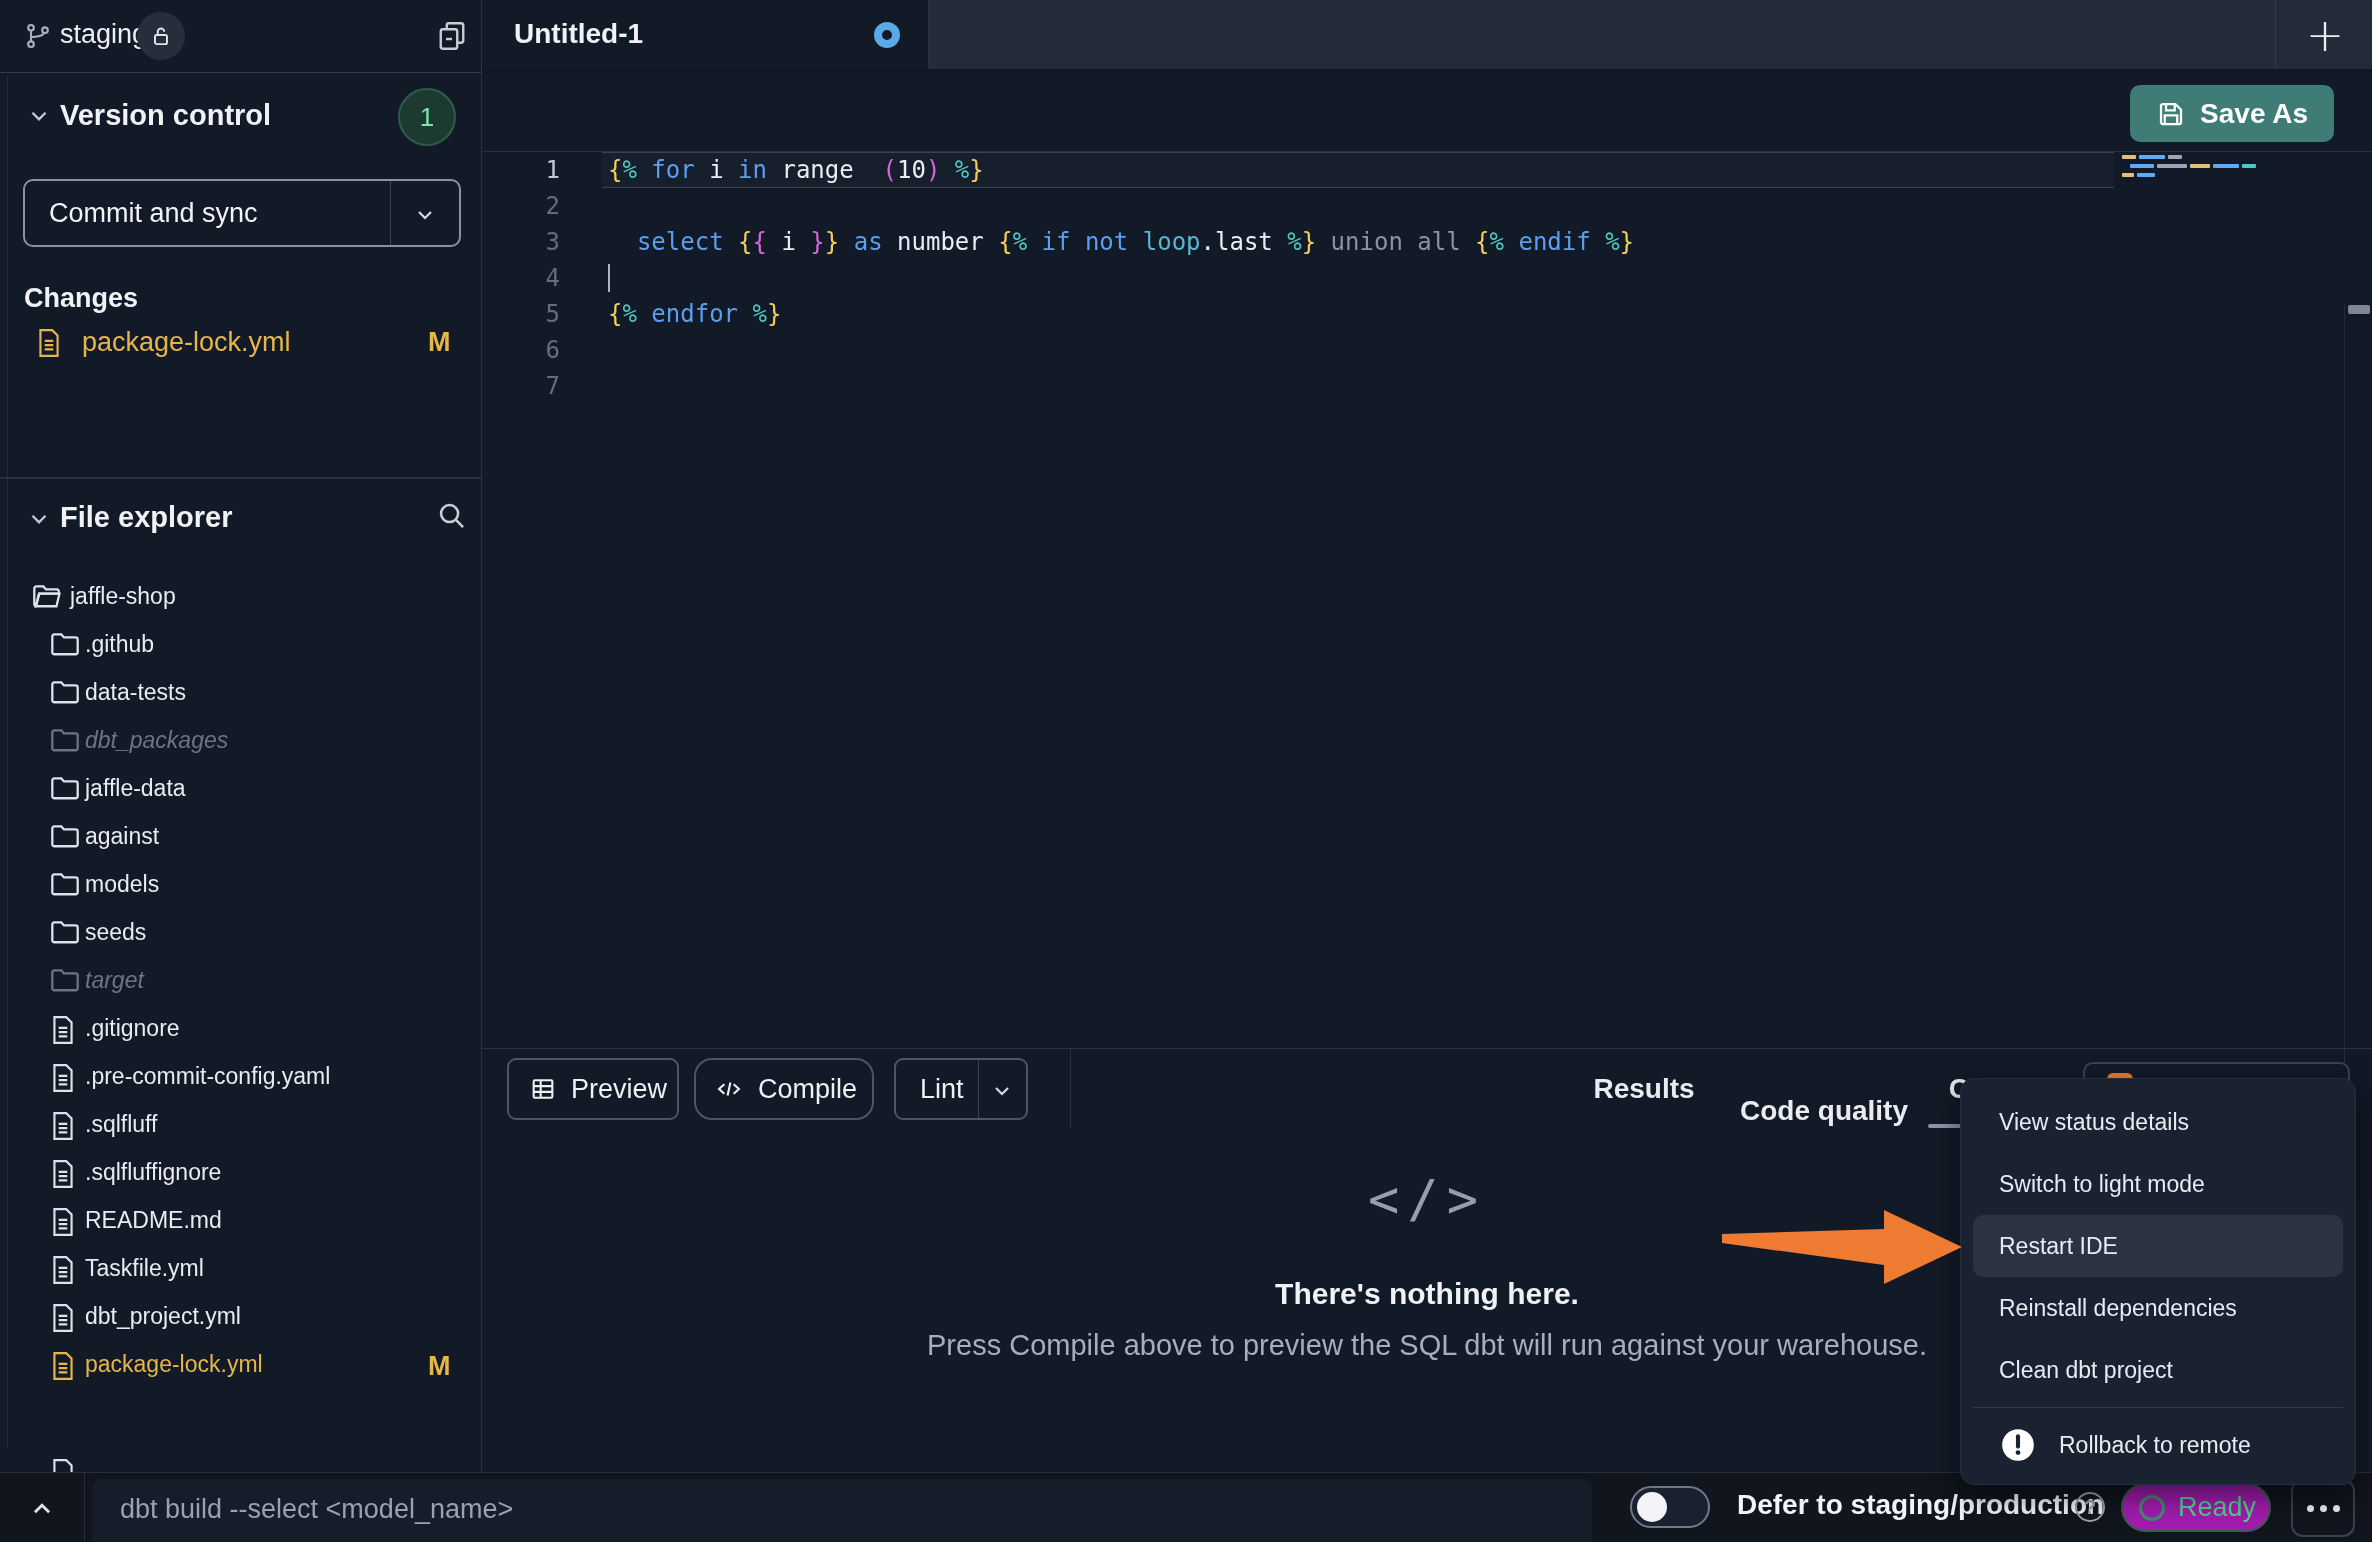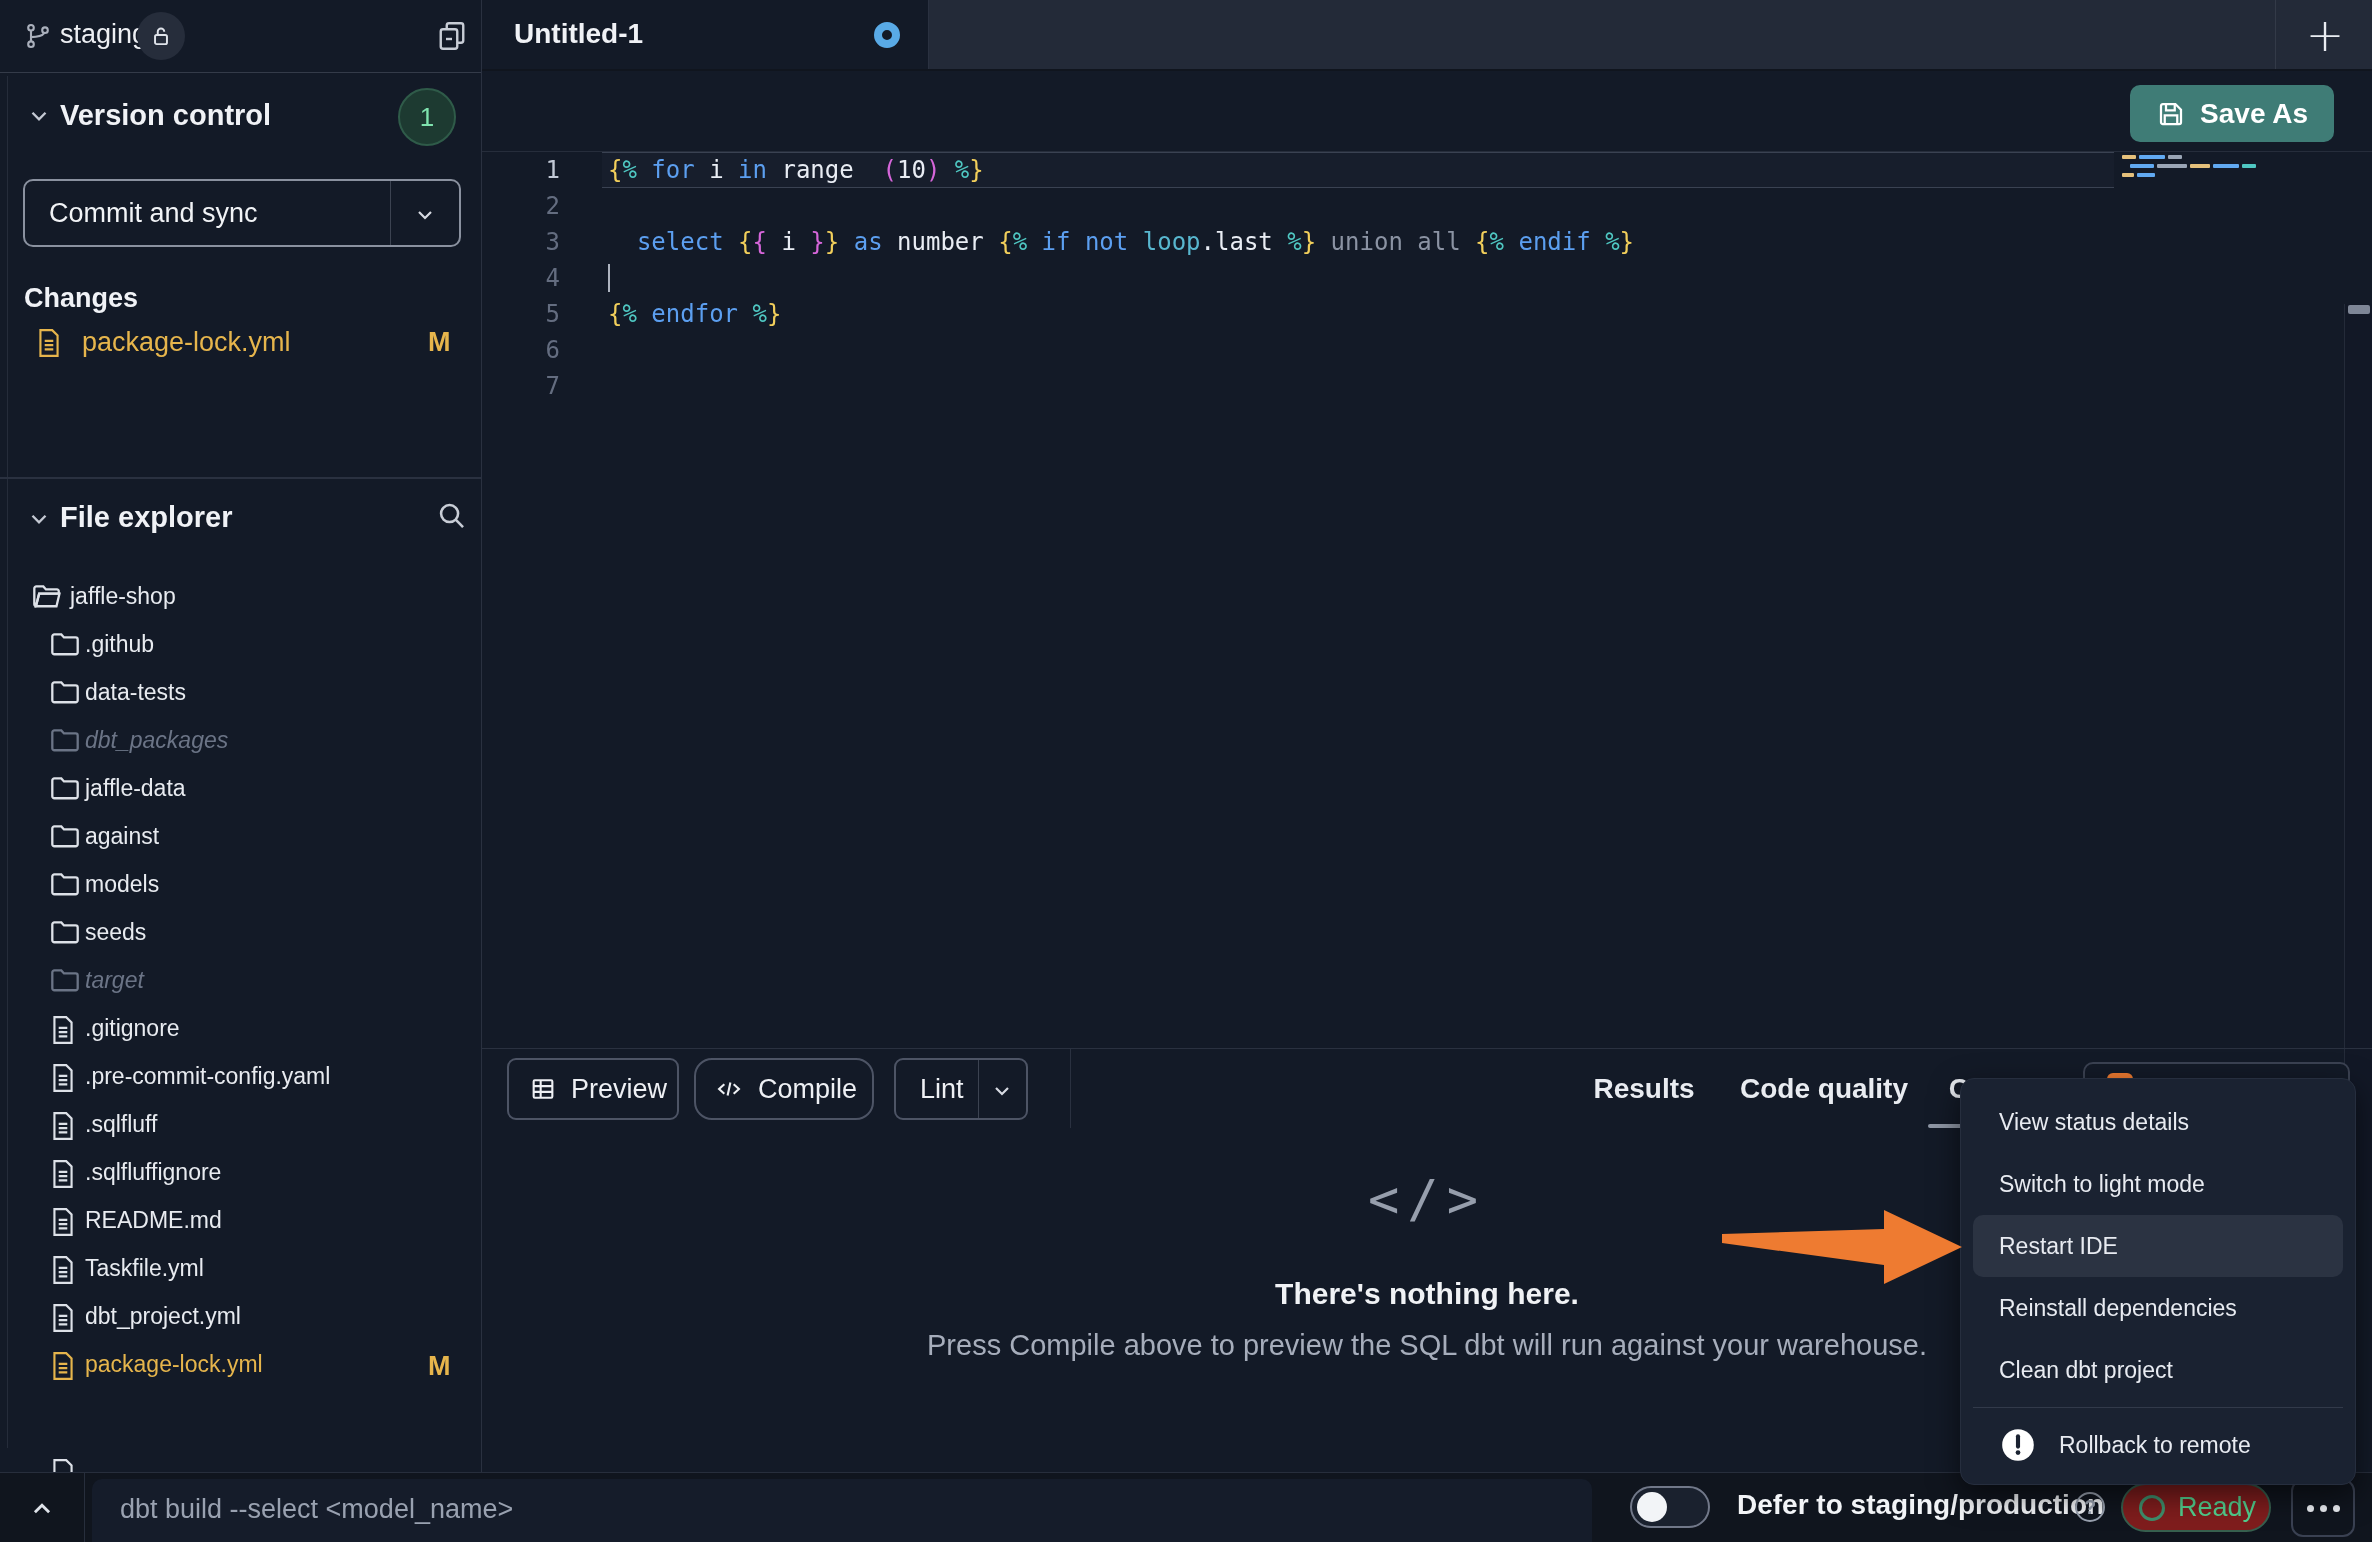--- a/index.html
+++ b/index.html
@@ -106,21 +106,21 @@
   
   .statusbar{position:absolute;left:0;top:1472px;width:2372px;height:70px;background:#10151e;border-top:1px solid #272e3c;box-sizing:border-box;z-index:10;}
   .sb-collapse{position:absolute;left:22px;top:18px;width:46px;height:34px;color:#dfe3ea;cursor:pointer;}
   .sb-divider{position:absolute;left:84px;top:0;height:69px;width:1px;background:#272e3c;}
   .cmd-region{position:absolute;left:92px;top:6px;width:1500px;height:63px;background:#151c2a;border-radius:10px 10px 0 0;}
   .cmd-placeholder{position:absolute;left:28px;top:15px;font-size:27px;color:#99a1b0;white-space:pre;}
   .toggle{position:absolute;left:1630px;top:1486px;width:80px;height:42px;border-radius:21px;background:#1a212e;border:2px solid #717889;box-sizing:border-box;cursor:pointer;z-index:11;}
   .toggle-knob{position:absolute;left:5px;top:4px;width:30px;height:30px;border-radius:50%;background:#f2f4f7;}
   .defer-label{position:absolute;left:1737px;top:1489px;font-size:28px;font-weight:700;color:#f2f4f7;z-index:11;}
   .help-icon{position:absolute;left:2075px;top:1492px;width:30px;height:30px;border-radius:50%;border:2px solid #9aa2b0;box-sizing:border-box;color:#9aa2b0;font-size:20px;display:flex;align-items:center;justify-content:center;font-weight:700;z-index:11;cursor:pointer;}
-  .ready-pill{position:absolute;left:2121px;top:1483px;width:150px;height:49px;border-radius:25px;background:#7f1d1d;border:2px solid #375f4e;box-sizing:border-box;display:flex;align-items:center;padding-left:16px;gap:13px;z-index:11;}
+  .ready-pill{position:absolute;left:2121px;top:1483px;width:150px;height:49px;border-radius:25px;background:#a21caf;border:2px solid #375f4e;box-sizing:border-box;display:flex;align-items:center;padding-left:16px;gap:13px;z-index:11;}
   .ready-ring{width:26px;height:26px;border-radius:50%;border:3px solid #3f8f6c;box-sizing:border-box;}
   .ready-label{font-size:27px;color:#52cf8e;}
   .more-btn{position:absolute;left:2291px;top:1479px;width:64px;height:58px;border:2px solid #3a4152;border-radius:12px;box-sizing:border-box;display:flex;align-items:center;justify-content:center;gap:6px;cursor:pointer;z-index:11;}
   .dot{width:7px;height:7px;border-radius:50%;background:#eceff4;}
 </style>
 </head>
 <body>
 
 <div class="app">
 
@@ -434,21 +434,21 @@
         <span class="lint-divider"></span>
         <span class="lint-chevron">
           <svg width="24" height="24" viewBox="0 0 24 24" fill="none" stroke="currentColor" stroke-width="2.2">
               <path d="M6 9l6 6 6-6"></path>
             </svg>
         </span>
       </button>
       <span class="bp-toolbar-divider"></span>
       <div class="bp-tabs" id="bp-tabs">
           <span class="bp-tab" style="left: 562px;">Results</span>
-          <span class="bp-tab" style="left: 742px;">Code quality</span>
+          <span class="bp-tab" style="left: 742px; margin-top: 22px;">Code quality</span>
           <span class="bp-tab" style="left: 967px;">Compiled code</span>
           <span class="bp-underline" style="left: 846px; width: 242px;"></span>
         </div>
 
       <div class="empty-state">
         <div class="empty-icon">&lt;/&gt;</div>
         <div class="empty-title">There's nothing here.</div>
         <div class="empty-sub">Press Compile above to preview the SQL dbt will run against your warehouse.</div>
       </div>
     </div>

